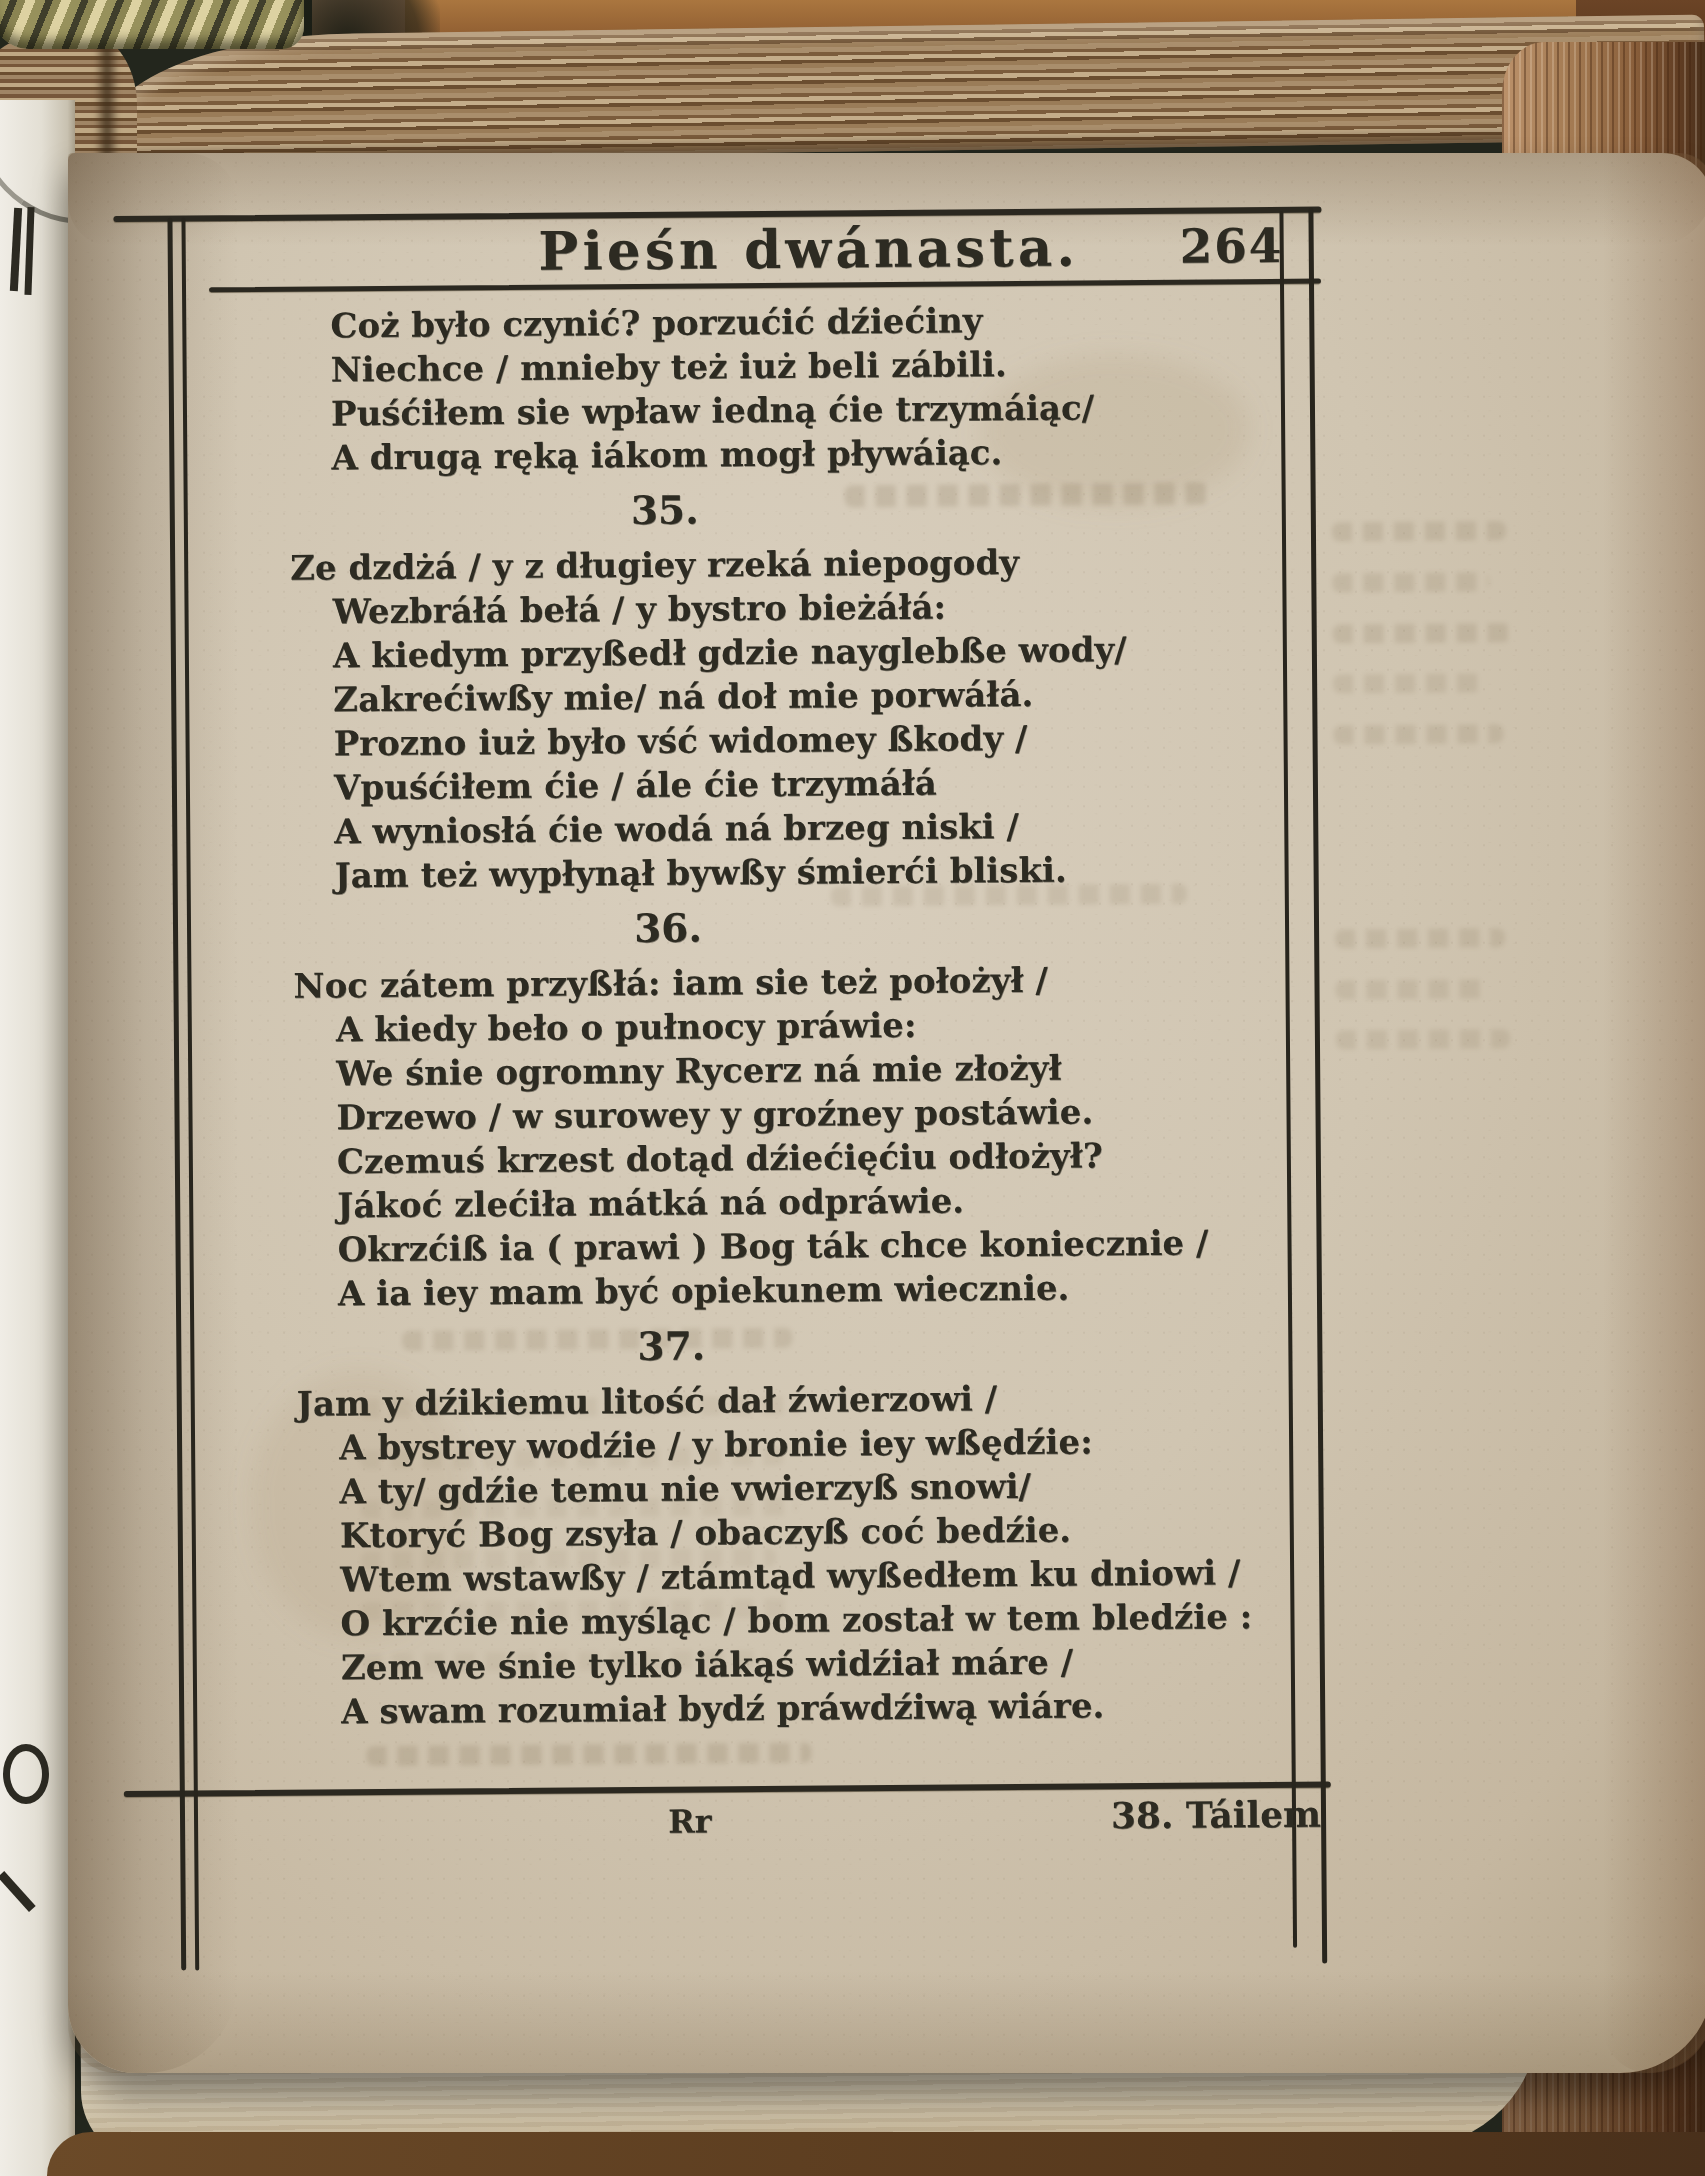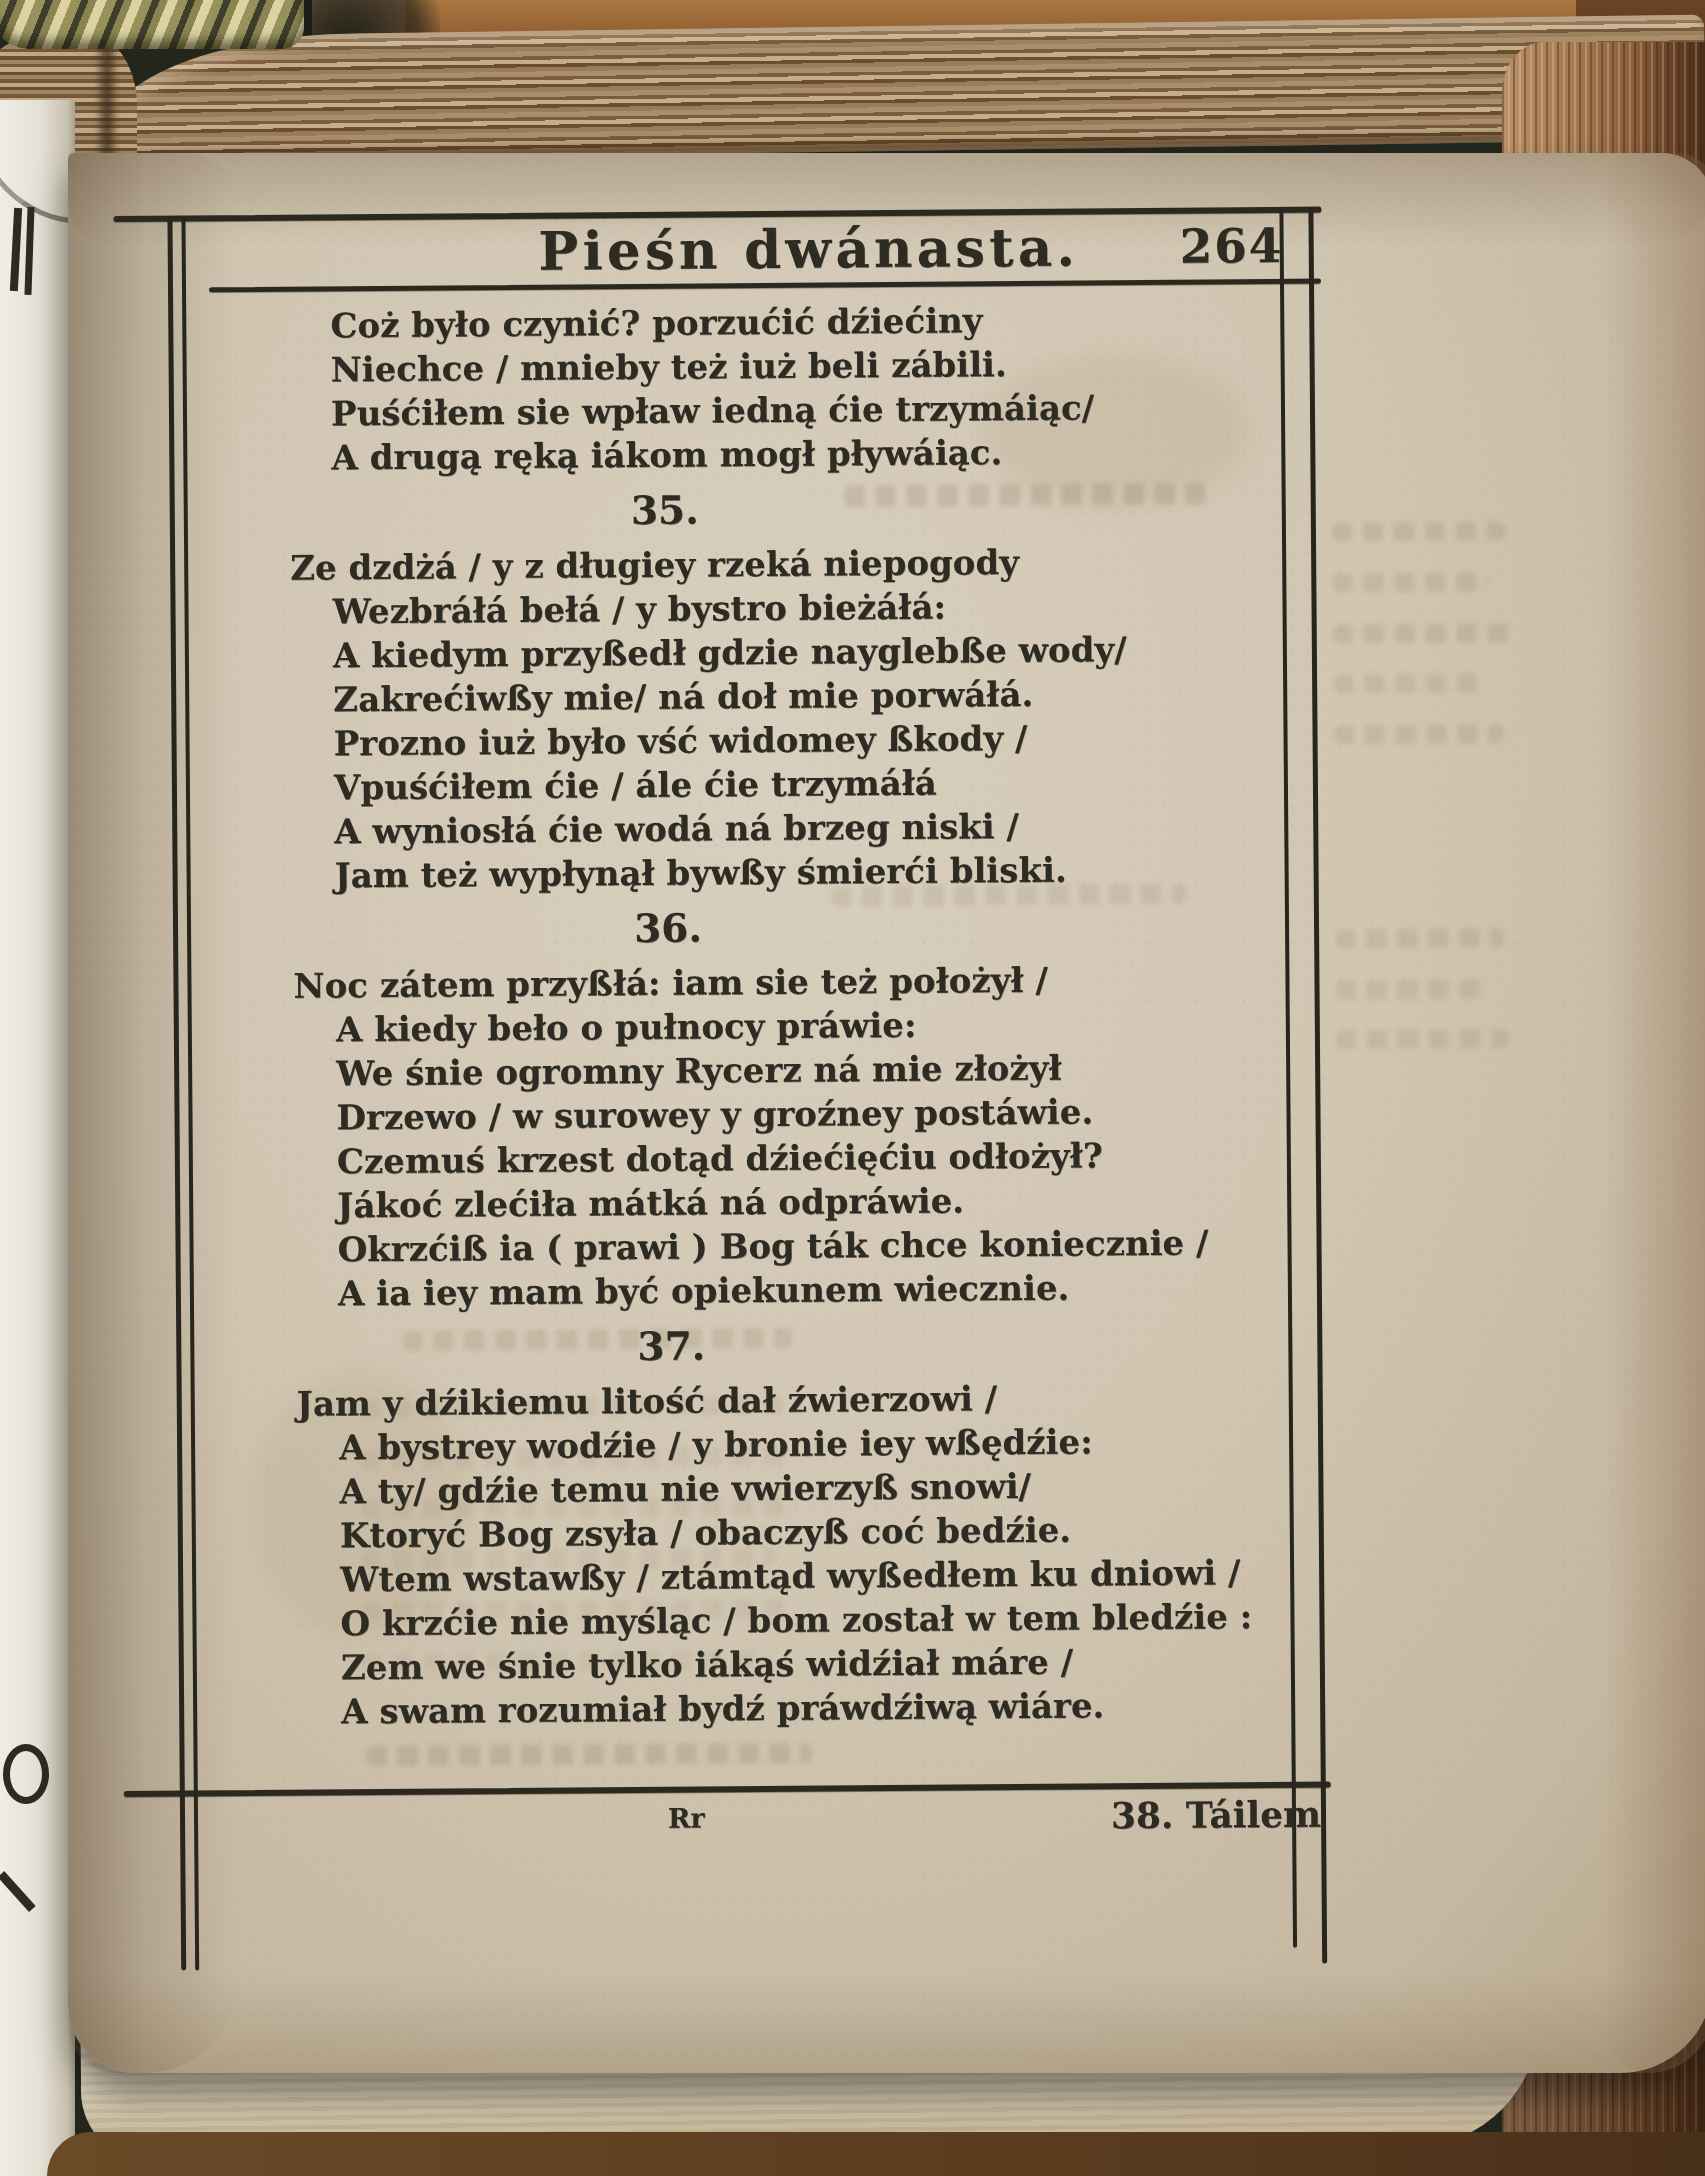--- a/index.html
+++ b/index.html
@@ -71,21 +71,21 @@
   .vrule{background:#28251d;border-radius:2.5px;}
 
   
   .ink{color:#2d2b22;text-shadow:0.5px 0.7px 0.6px rgba(44,42,34,.5);}
   .title{font-size:53px;font-weight:700;letter-spacing:4.2px;text-align:center;}
   .pagenum{font-size:47px;font-weight:700;text-align:right;letter-spacing:1.7px;}
   .verse-col{left:225px;top:146px;width:1004px;font-size:34px;font-weight:700;line-height:44px;letter-spacing:0;}
   .vline{white-space:nowrap;}
   .vline.ind{padding-left:42px;}
   .stanza-num{height:66px;line-height:66px;font-size:39px;text-align:center;transform:translateX(-127px);}
-  .signature{font-size:27px;font-weight:700;}
+  .signature{font-size:32px;font-weight:700;}
   .catchword{font-size:36px;font-weight:700;text-align:right;}
 
   
   .ghost{filter:blur(2.5px);border-radius:7.6px;
     background:repeating-linear-gradient(90deg,rgba(110,92,62,.55) 0 20.3px,rgba(0,0,0,0) 20.3px 31px);}
   .stain{border-radius:50%;filter:blur(12px);}
   .mark{background:#2c2a22;}
 </style>
 </head>
 <body>

